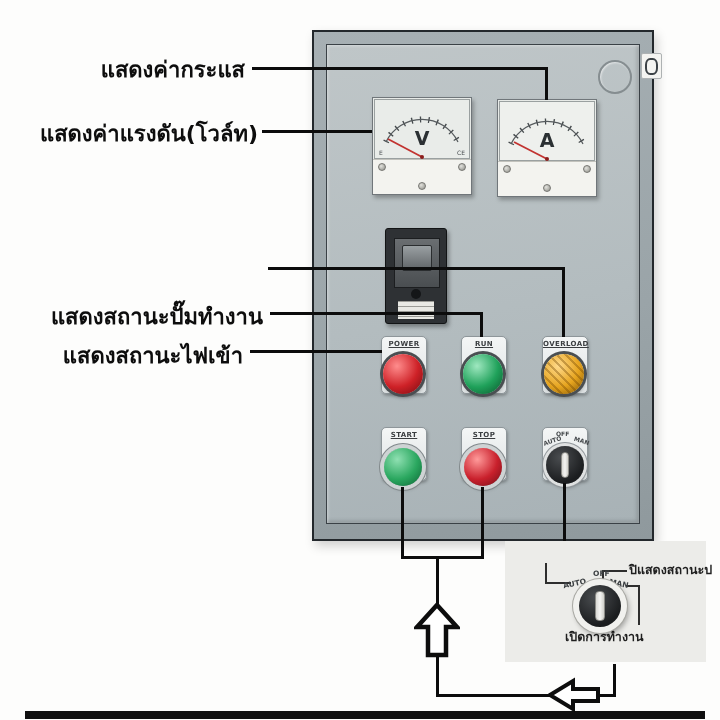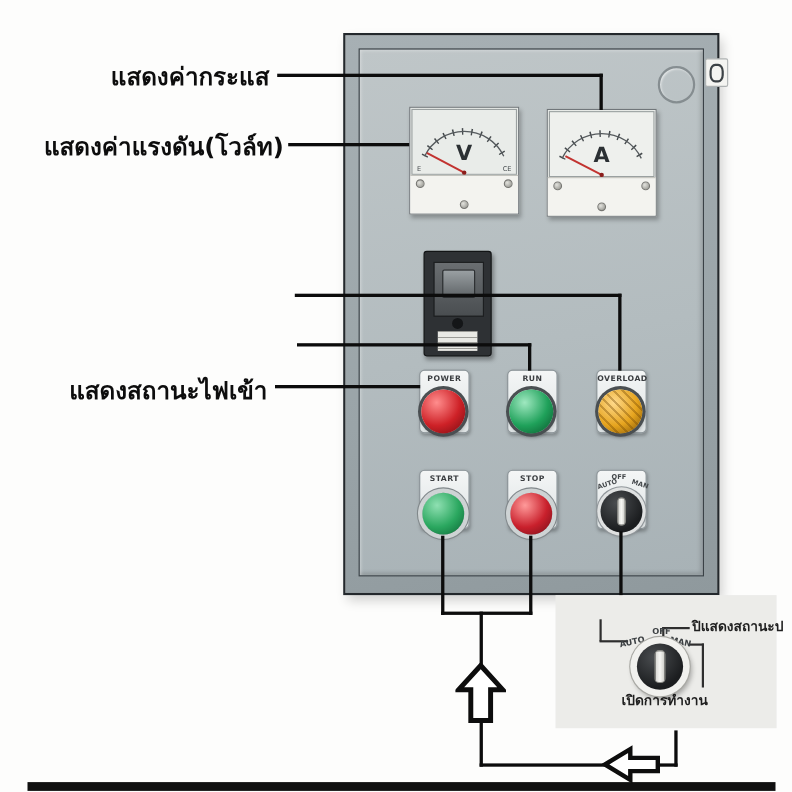--- a/index.html
+++ b/index.html
@@ -34,21 +34,21 @@
   .breaker .recess{position:absolute;left:8px;top:9px;width:44px;height:48px;
            background:linear-gradient(#6a6e71,#4a4e51);border:1px solid #1c1e20;}
   .breaker .handle{position:absolute;left:16px;top:16px;width:28px;height:24px;
            background:linear-gradient(#9aa0a3,#5f6467);border-radius:2px;border:1px solid #2a2d2f;}
   .breaker .dot{position:absolute;left:25px;top:60px;width:10px;height:10px;border-radius:50%;background:#141618;}
   .breaker .sticker{position:absolute;left:12px;top:72px;width:36px;height:18px;background:#e9e9e4;
            background-image:repeating-linear-gradient(180deg,rgba(90,90,85,.55) 0 1px,transparent 1px 5px);}
   
   .unit{position:absolute;width:44px;height:56px;background:linear-gradient(#f4f6f6,#dde2e3);
         border:1px solid #8e969a;border-radius:5px;box-shadow:1px 2px 3px rgba(0,0,0,.25);z-index:3;text-align:center;}
-  .unit .tag{display:block;margin-top:3px;font-size:7px;font-weight:700;color:#3a3d40;letter-spacing:.4px;}
+  .unit .tag{display:block;margin-top:3px;font-size:7px;font-weight:700;color:#3a3d40;letter-spacing:.4px;text-decoration:underline;}
   .round{position:absolute;border-radius:50%;z-index:4;}
   .lamp-lens{width:40px;height:40px;box-shadow:0 0 0 3px #4a4f52,1px 3px 4px rgba(0,0,0,.4);}
   .lens-power{background:radial-gradient(circle at 35% 30%,#ff8d8d,#ce2127 55%,#7c0e13 95%);}
   .lens-run{background:radial-gradient(circle at 35% 30%,#9fe8c0,#1fa15a 55%,#0c5c30 95%);}
   .lens-ovl{background:radial-gradient(circle at 35% 30%,#ffd98a,#e6a41e 55%,#8a5c07 95%);}
   .hatch{position:absolute;left:0;top:0;width:100%;height:100%;border-radius:50%;
          background:repeating-linear-gradient(45deg,rgba(110,66,0,.35) 0 2px,transparent 2px 6px);}
   .btn-face{width:38px;height:38px;box-shadow:0 0 0 4px #ced3d4,0 0 0 5px #81888b,1px 3px 4px rgba(0,0,0,.4);}
   .face-start{background:radial-gradient(circle at 35% 30%,#8fe0b2,#2aa75f 55%,#0f6a38 95%);}
   .face-stop{background:radial-gradient(circle at 35% 30%,#ff9a9a,#c9202c 55%,#79101a 95%);}
@@ -146,20 +146,21 @@
 
   <div class="unit" style="left:542px;top:427px;height:52px;"></div>
   <span class="sel-tag" style="left:556px;top:430px;">OFF</span>
   <span class="sel-tag" style="left:543px;top:437px;transform:rotate(-18deg);">AUTO</span>
   <span class="sel-tag" style="left:574px;top:437px;transform:rotate(18deg);">MAN</span>
   <div class="round knob-black" style="left:546px;top:446px;width:38px;height:38px;box-shadow:0 0 0 3px #dfe1e1,0 0 0 4px #90969a,1px 3px 4px rgba(0,0,0,.45);"></div>
   <div class="lever" style="left:561px;top:452px;width:8px;height:26px;"></div>
 
   <div class="lbl" style="right:475px;top:52px;">แสดงค่ากระแส</div>
   <div class="lbl" style="right:462px;top:116px;">แสดงค่าแรงดัน(โวล์ท)</div>
+  <div class="lbl" style="right:457px;top:299px;">แสดงสถานะปั๊มทำงาน</div>
   <div class="lbl" style="right:477px;top:338px;">แสดงสถานะไฟเข้า</div>
 
   <div class="ln" style="left:252px;top:67px;width:296px;height:3px;"></div>
   <div class="ln" style="left:545px;top:67px;width:3px;height:33px;"></div>
   <div class="ln" style="left:262px;top:130px;width:110px;height:3px;"></div>
   <div class="ln" style="left:268px;top:267px;width:297px;height:3px;"></div>
   <div class="ln" style="left:562px;top:267px;width:3px;height:70px;"></div>
   <div class="ln" style="left:270px;top:312px;width:213px;height:3px;"></div>
   <div class="ln" style="left:480px;top:312px;width:3px;height:25px;"></div>
   <div class="ln" style="left:250px;top:350px;width:132px;height:3px;"></div>

